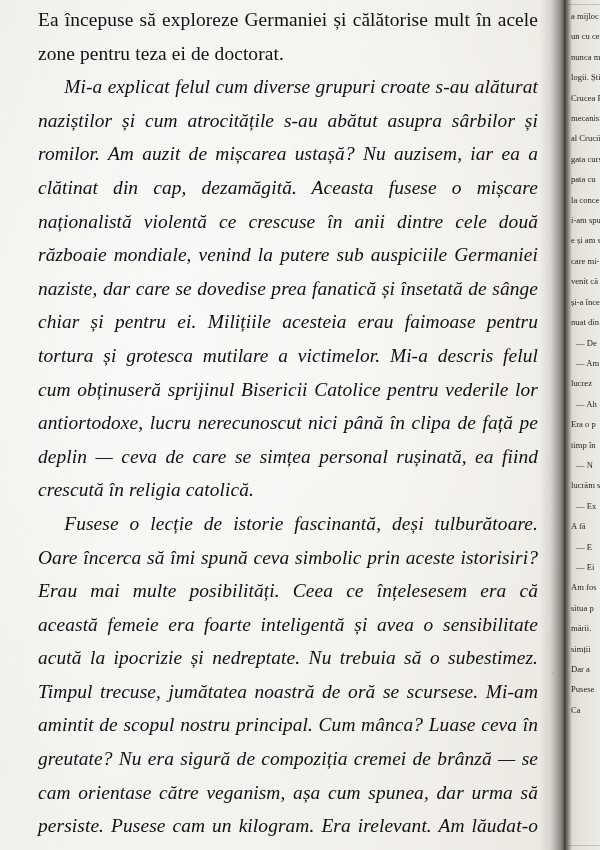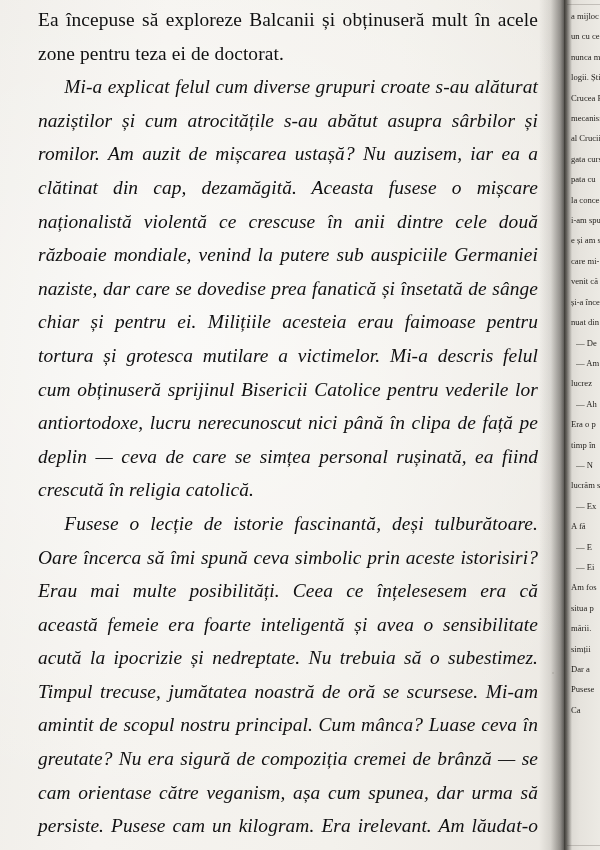--- a/index.html
+++ b/index.html
@@ -152,21 +152,21 @@
 
 <div id="page-scan">
 
   <div id="paper-texture"></div>
 
   <div class="speck" style="left:566px;top:78px;width:2px;height:2px;opacity:.5"></div>
   <div class="speck" style="left:552px;top:672px;width:2px;height:2px;opacity:.55"></div>
   <div class="speck" style="left:575px;top:300px;width:2px;height:2px;opacity:.4"></div>
 
   <div id="text-block">
-    <p>Ea începuse să exploreze Balcanii și obținuseră mult în acele zone pentru teza ei de doctorat.</p>
+    <p>Ea începuse să exploreze Germaniei și călătorise mult în acele zone pentru teza ei de doctorat.</p>
     <p class="indent">Mi-a explicat felul cum diverse grupuri croate s-au alăturat naziștilor și cum atrocitățile s-au abătut asupra sârbilor și romilor. Am auzit de mișcarea ustașă? Nu auzisem, iar ea a clătinat din cap, dezamăgită. Aceasta fusese o mișcare naționalistă violentă ce crescuse în anii dintre cele două războaie mondiale, venind la putere sub auspiciile Germaniei naziste, dar care se dovedise prea fanatică și însetată de sânge chiar și pentru ei. Milițiile acesteia erau faimoase pentru tortura și grotesca mutilare a victimelor. Mi-a descris felul cum obținuseră sprijinul Bisericii Catolice pentru vederile lor antiortodoxe, lucru nerecunoscut nici până în clipa de față pe deplin — ceva de care se simțea personal rușinată, ea fiind crescută în religia catolică.</p>
     <p class="indent">Fusese o lecție de istorie fascinantă, deși tulburătoare. Oare încerca să îmi spună ceva simbolic prin aceste istorisiri? Erau mai multe posibilități. Ceea ce înțelesesem era că această femeie era foarte inteligentă și avea o sensibilitate acută la ipocrizie și nedreptate. Nu trebuia să o subestimez. Timpul trecuse, jumătatea noastră de oră se scursese. Mi-am amintit de scopul nostru principal. Cum mânca? Luase ceva în greutate? Nu era sigură de compoziția cremei de brânză — se cam orientase către veganism, așa cum spunea, dar urma să persiste. Pusese cam un kilogram. Era irelevant. Am lăudat-o și i-am recomandat să îmblânzească regula celor două mese pe zi. De exemplu, să mănânce niște nuci între mese, iată ceva sănătos și vegan. A spus că urma să încerce, și-a luat hârtiile și a plecat.</p>
 
   </div>
 
   <div id="gutter-shadow"></div>
   <div id="gutter-line"></div>
 
   <div id="facing-page">
     <div id="facing-page-clip">

